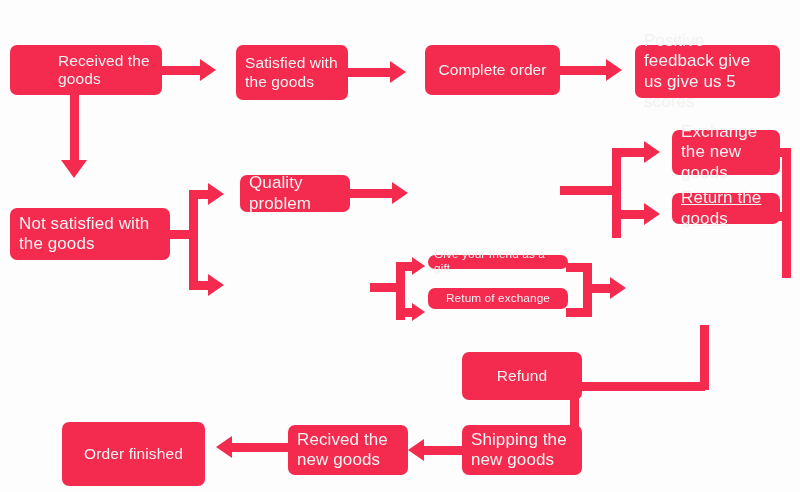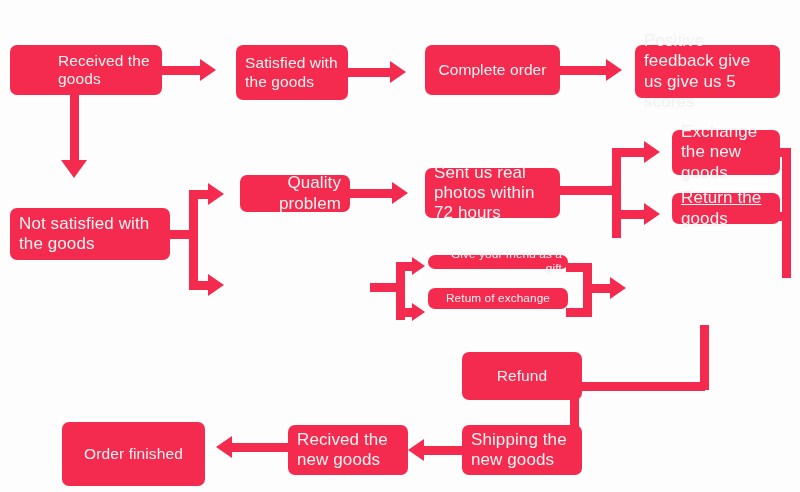--- a/index.html
+++ b/index.html
@@ -19,21 +19,21 @@
     border-radius:7px;
     color:#f3f3f3;
     display:flex;
     align-items:center;
     box-sizing:border-box;
     padding:4px 9px;
     line-height:1.18;
     letter-spacing:.1px;
     text-shadow:0 0 1px rgba(0,0,0,.06);
   }
-  .node.center{justify-content:center;text-align:right;}
+  .node.center{justify-content:center;text-align:left;}
   .f16{font-size:15.5px;}
   .f15{font-size:17px;}
   .f12{font-size:11.8px;}
 
   
   .ln{position:absolute;background:#f42a4f;}
   .h{height:9px;}
   .v{width:9px;}
 
   
@@ -88,23 +88,20 @@
   <div class="ln h" style="left:189px;top:281px;width:25px;"></div>
   <div class="ar ar-r" style="left:208px;top:274px;"></div>
 
   <div class="node f15 center" style="left:240px;top:175px;width:110px;height:37px;">
     <span>Quality problem</span>
   </div>
 
   <div class="ln h" style="left:350px;top:189px;width:48px;"></div>
   <div class="ar ar-r" style="left:392px;top:182px;"></div>
 
-  <div class="node f15" style="left:425px;top:168px;width:135px;height:50px;">
-    <span>Sent us real photos within 72 hours</span>
-  </div>
 
   <div class="ln h" style="left:560px;top:186px;width:52px;"></div>
   <div class="ln v" style="left:612px;top:148px;height:90px;"></div>
   <div class="ln h" style="left:612px;top:148px;width:38px;"></div>
   <div class="ar ar-r" style="left:644px;top:141px;"></div>
   <div class="ln h" style="left:612px;top:210px;width:38px;"></div>
   <div class="ar ar-r" style="left:644px;top:203px;"></div>
 
   <div class="node f15" style="left:672px;top:130px;width:108px;height:45px;">
     <span>Exchange the new goods</span>

